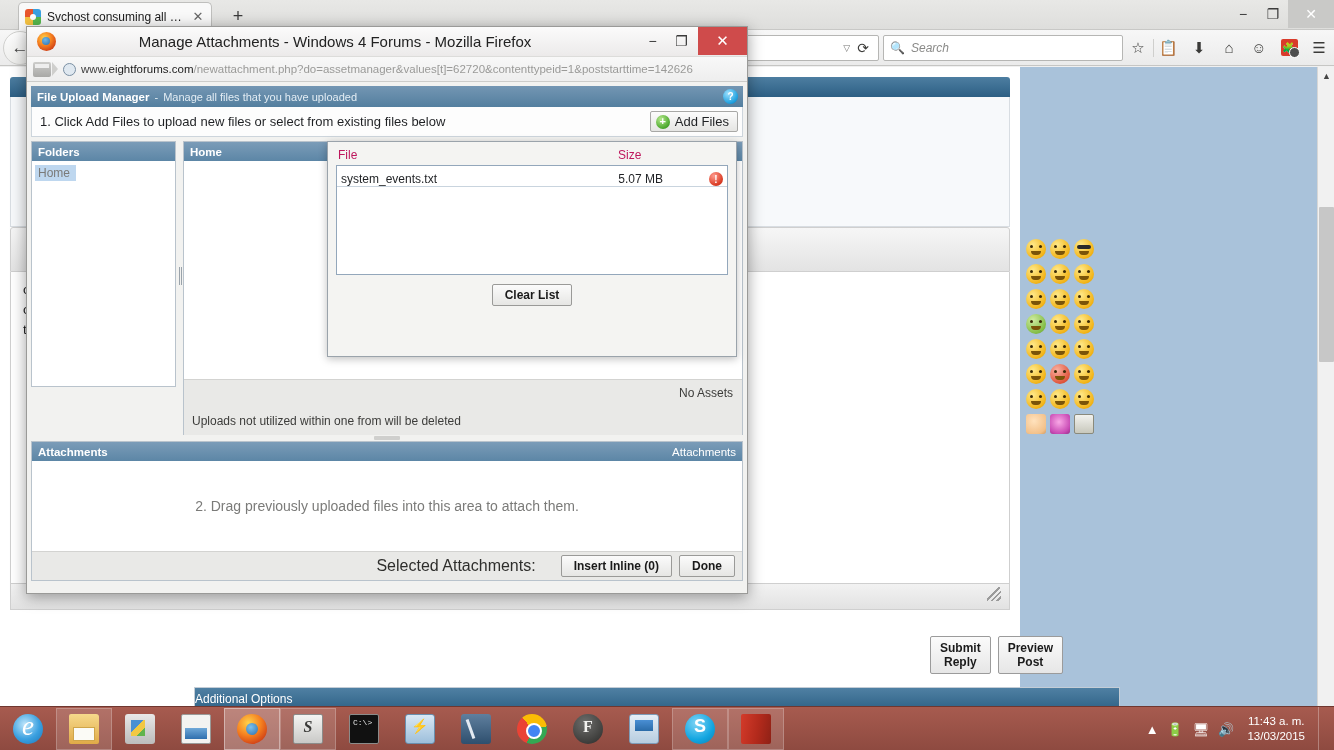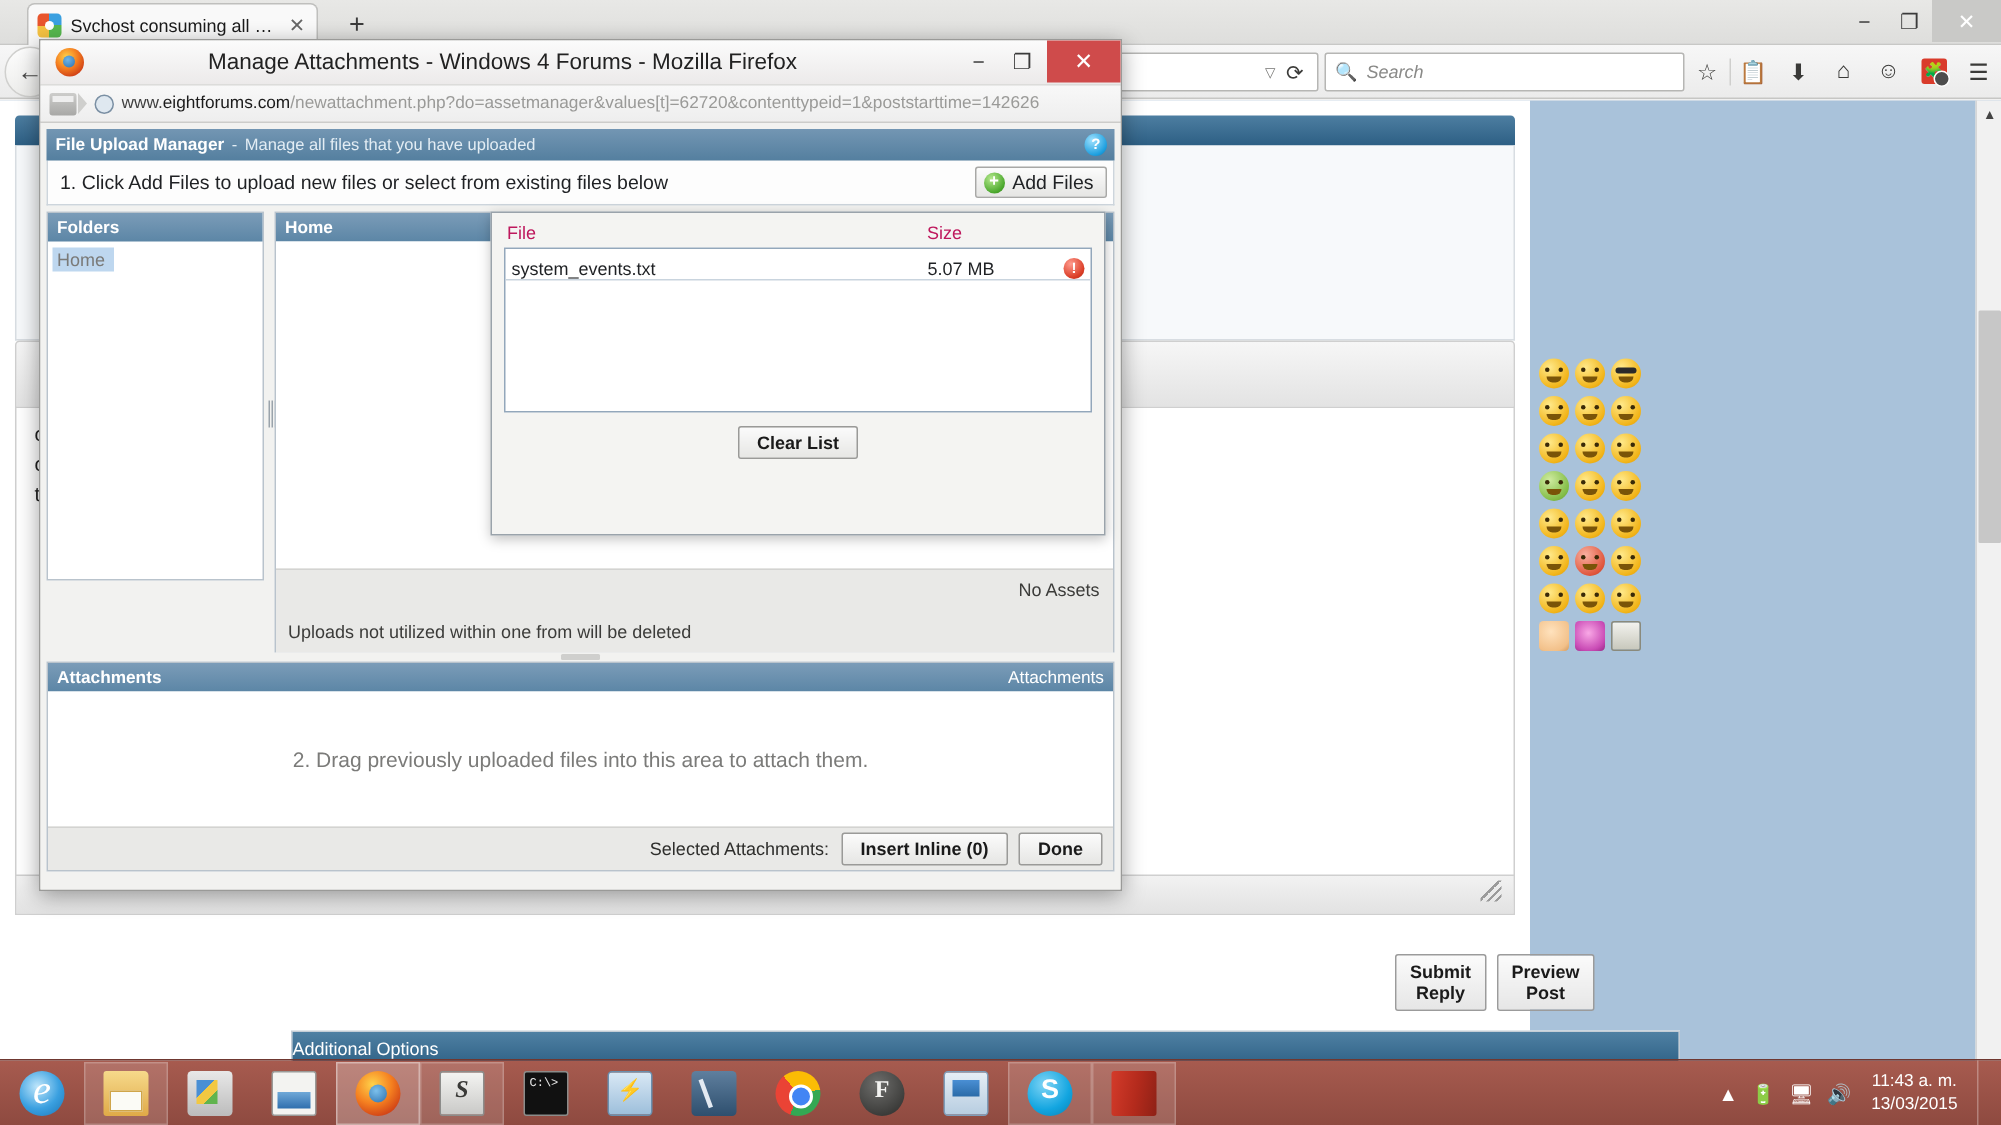--- a/index.html
+++ b/index.html
@@ -467,21 +467,21 @@
   .att-drop {
     height: 90px; display: flex; align-items: center; justify-content: center;
     font-size: 14px; color: #7b7b79; background: #fff;
   }
   .att-foot {
     position: absolute; left: 0; right: 0; bottom: 0; height: 29px;
     background: #e9e9e7; border-top: 1px solid #d3d3d1;
     display: flex; align-items: center; justify-content: flex-end;
     gap: 7px; padding-right: 7px;
   }
-  .sel-att-label { font-size: 12px; color: #2e2e2c; margin-right: 1px; }
+  .sel-att-label { font-size: 16px; color: #2e2e2c; margin-right: 18px; }
 
   
   #taskbar {
     position: absolute; left: 0; bottom: 0; width: 1334px; height: 44px;
     background: linear-gradient(#a75b4f, #8e4a40);
     border-top: 1px solid #6f3730;
     display: flex; align-items: center;
   }
   .tb-item {
     width: 56px; height: 42px; display: flex; align-items: center;

